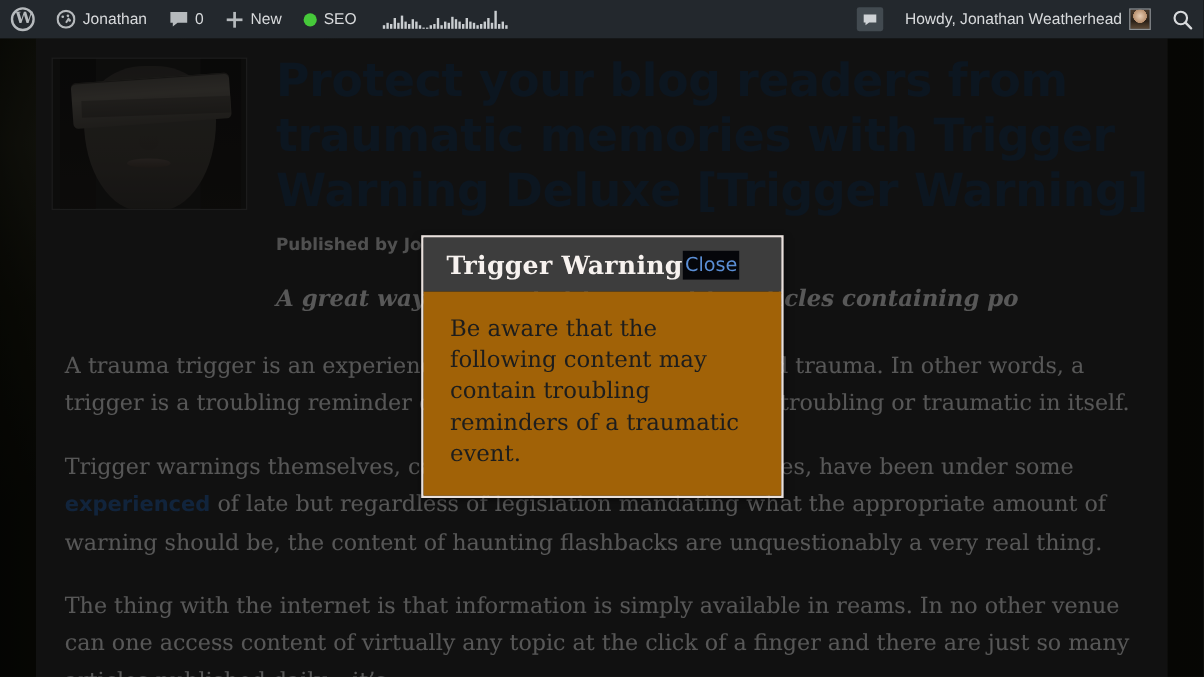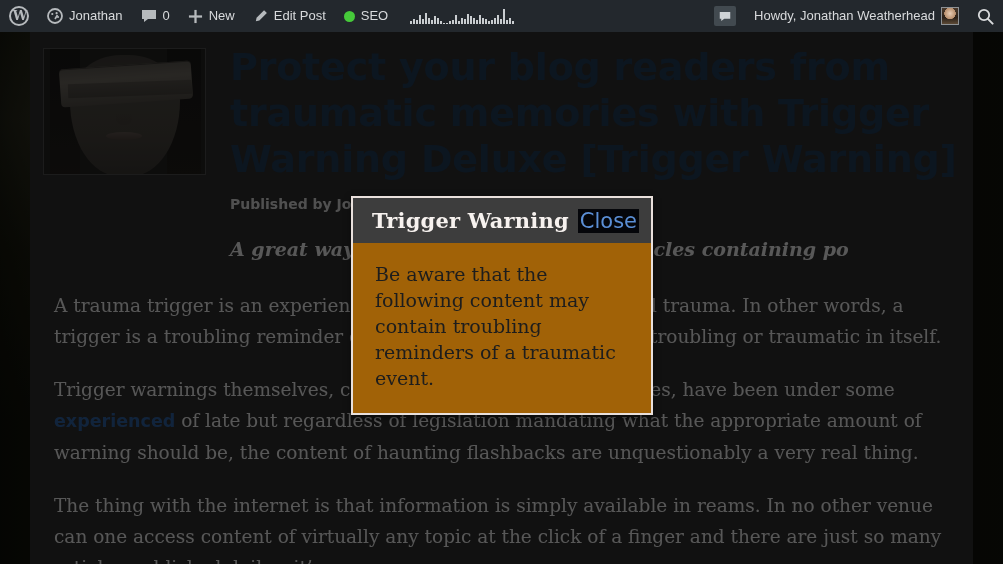--- a/index.html
+++ b/index.html
@@ -225,34 +225,33 @@
     z-index: 80;
     border: 2px solid #e9e0dc;
     box-sizing: border-box;
     box-shadow: 0 2px 6px rgba(0,0,0,0.5);
   }
   .tw-head {
     background: #3d3d3d;
     height: 45px;
     display: flex;
     align-items: center;
-    justify-content: space-between;
     padding: 0 8px 0 19px;
     box-sizing: border-box;
   }
   .tw-title {
     font-family: "DejaVu Serif", serif;
     font-weight: bold;
     font-size: 21px;
     color: #f7f2ef;
     letter-spacing: 0.2px;
   }
   .tw-close {
     font-family: "DejaVu Sans", sans-serif;
-    font-size: 21px;
+    font-size: 16px;
     color: #5b8fd6;
     background: #05060a;
     padding: 0 2px;
     line-height: 24px;
     cursor: pointer;
     margin-right: 4px;
   }
   .tw-body {
     background: #a16207;
     padding: 18px 10px 22px 22px;
@@ -352,28 +351,20 @@
     <div class="ab-item">
       <span class="ab-ico">
         <svg class="plus-ico" viewBox="0 0 16 16" fill="#b6babd">
           <rect x="6.8" y="1" width="2.4" height="14"></rect>
           <rect x="1" y="6.8" width="14" height="2.4"></rect>
         </svg>
       </span>
       <span class="lbl">New</span>
     </div>
 
-    <div class="ab-item">
-      <span class="ab-ico">
-        <svg class="pen-ico" viewBox="0 0 16 16" fill="#b6babd">
-          <path d="M11.8 1.2 l3 3 -8 8 -3.8 .8 .8 -3.8 z"></path>
-        </svg>
-      </span>
-      <span class="lbl">Edit Post</span>
-    </div>
 
     <div class="ab-item">
       <span class="ab-ico">
           <span class="seo-dot"></span>
         </span>
       <span class="lbl">SEO</span>
     </div>
 
     <div class="ab-item">
       <span class="sparkline">

